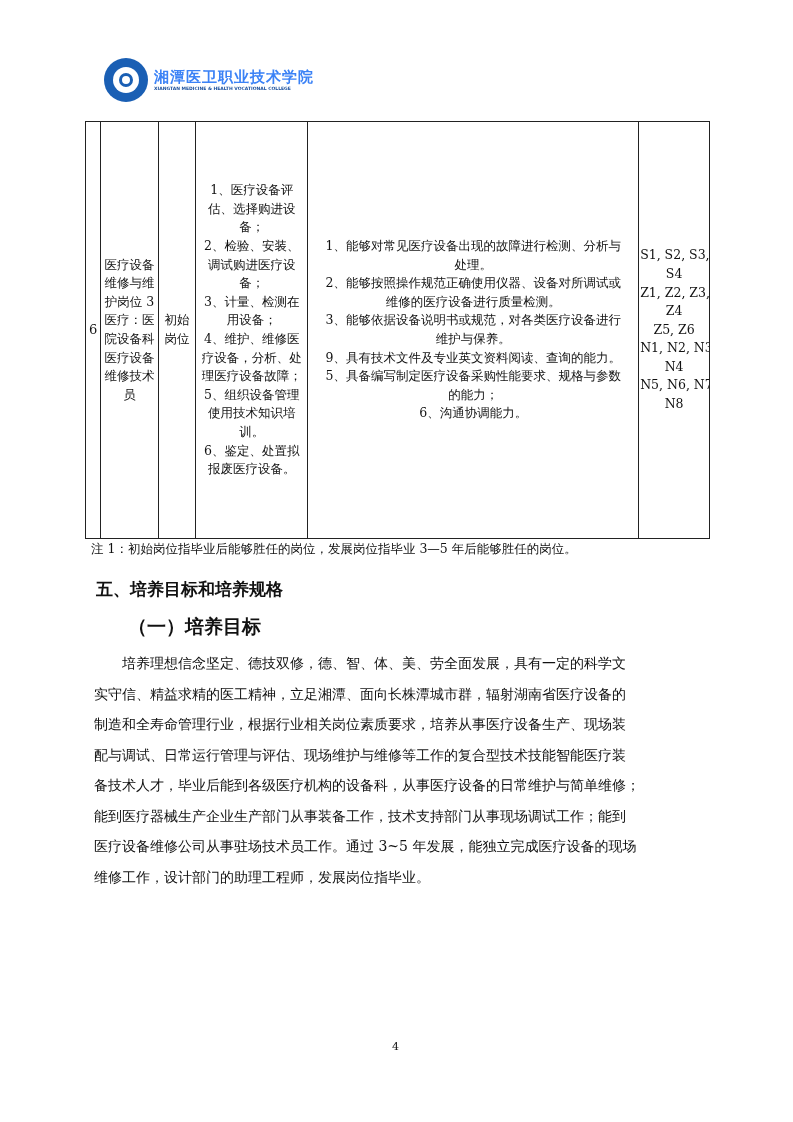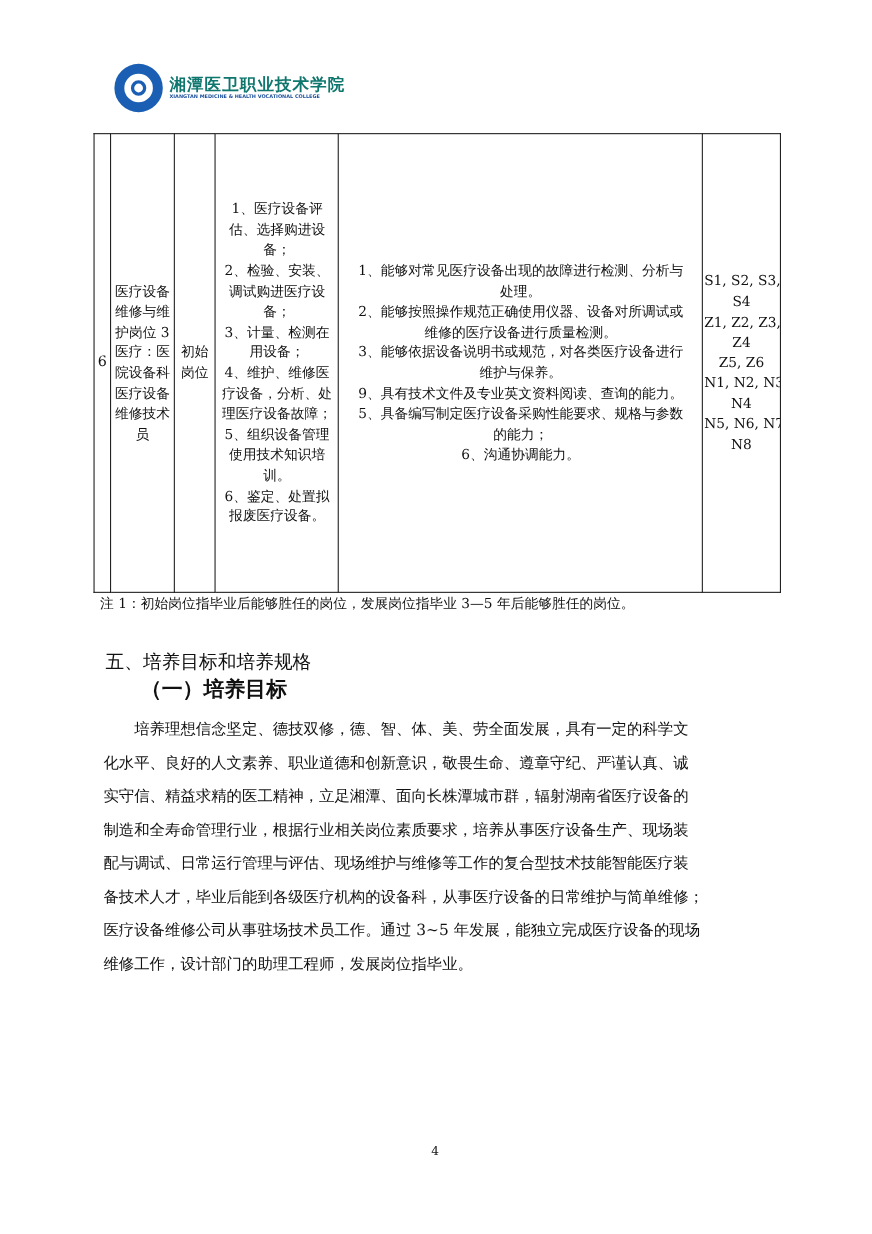--- a/index.html
+++ b/index.html
@@ -5,35 +5,35 @@
   html, body { margin: 0; padding: 0; background: #ffffff; }
   body { width: 793px; height: 1122px; position: relative; overflow: hidden;
          font-family: "DejaVu Serif", "Liberation Serif", serif; color: #111; }
   .logo { position: absolute; left: 104px; top: 58px; display: flex; align-items: center; }
   .logo-circle { width: 44px; height: 44px; border-radius: 50%; background: #1a5fb4;
                  display: flex; align-items: center; justify-content: center; }
   .logo-inner { width: 26px; height: 26px; border-radius: 50%; background: #fff;
                 display: flex; align-items: center; justify-content: center; }
   .logo-dot { width: 14px; height: 14px; border-radius: 50%; border: 3px solid #1a5fb4; box-sizing: border-box; }
   .logo-text { margin-left: 6px; }
-  .logo-cn { font-size: 15px; font-weight: bold; color: #0f766e; letter-spacing: 1px; line-height: 18px; }
+  .logo-cn { font-size: 15px; font-weight: bold; color: #3b82f6; letter-spacing: 1px; line-height: 18px; }
   .logo-en { font-family: "DejaVu Sans", sans-serif; font-size: 4.5px; color: #1a4f9c; font-weight: bold; line-height: 6px; }
 
   table.job { position: absolute; left: 85px; top: 121px; width: 625px; height: 418px;
               border-collapse: collapse; table-layout: fixed; font-size: 12.5px; line-height: 18.6px; }
   table.job td { border: 1.5px solid #222; padding: 0 1px; vertical-align: middle; overflow: hidden; }
   .col0 { width: 15px; } .col1 { width: 57px; } .col2 { width: 37px; } .col3 { width: 111px; }
   .col4 { width: 327px; } .col5 { width: 70px; }
   td.idx { text-align: center; font-size: 13px; }
   td.left { text-align: center; }
   .line { display: block; white-space: nowrap; }
 
   .note { position: absolute; left: 91px; top: 541px; font-size: 12.5px; white-space: nowrap; }
   .h1 { position: absolute; left: 96px; top: 578px; font-family: "DejaVu Sans", sans-serif;
-        font-size: 17px; font-weight: normal; white-space: nowrap; margin-top: 12px; }
+        font-size: 17px; font-weight: bold; white-space: nowrap; }
   .h2 { position: absolute; left: 128px; top: 614px; font-family: "DejaVu Sans", sans-serif;
         font-size: 19px; font-weight: bold; white-space: nowrap; }
   .para { position: absolute; left: 94px; top: 648px; width: 612px; font-size: 14px; line-height: 30.5px; }
   .para .pl { display: block; white-space: nowrap; }
   .page-num { position: absolute; left: 392px; top: 1040px; font-size: 11px; }
 </style>
 </head>
 <body>
 
 <div class="logo">
@@ -119,22 +119,22 @@
 </tbody>
   </table>
 
 <div class="note">注 1：初始岗位指毕业后能够胜任的岗位，发展岗位指毕业 3—5 年后能够胜任的岗位。</div>
 
 <div class="h1">五、培养目标和培养规格</div>
 <div class="h2">（一）培养目标</div>
 
 <div class="para">
   <span class="pl">　　培养理想信念坚定、德技双修，德、智、体、美、劳全面发展，具有一定的科学文</span>
-  <span class="pl">化水平、良好的人文素养、职业道德和创新意识，敬畏生命、遵章守纪、严谨认真、诚</span>
   <span class="pl">实守信、精益求精的医工精神，立足湘潭、面向长株潭城市群，辐射湖南省医疗设备的</span>
   <span class="pl">制造和全寿命管理行业，根据行业相关岗位素质要求，培养从事医疗设备生产、现场装</span>
   <span class="pl">配与调试、日常运行管理与评估、现场维护与维修等工作的复合型技术技能智能医疗装</span>
   <span class="pl">备技术人才，毕业后能到各级医疗机构的设备科，从事医疗设备的日常维护与简单维修；</span>
+  <span class="pl">能到医疗器械生产企业生产部门从事装备工作，技术支持部门从事现场调试工作；能到</span>
   <span class="pl">医疗设备维修公司从事驻场技术员工作。通过 3~5 年发展，能独立完成医疗设备的现场</span>
   <span class="pl">维修工作，设计部门的助理工程师，发展岗位指毕业。</span>
 </div>
 
 <div class="page-num">4</div>
 
 </body></html>

